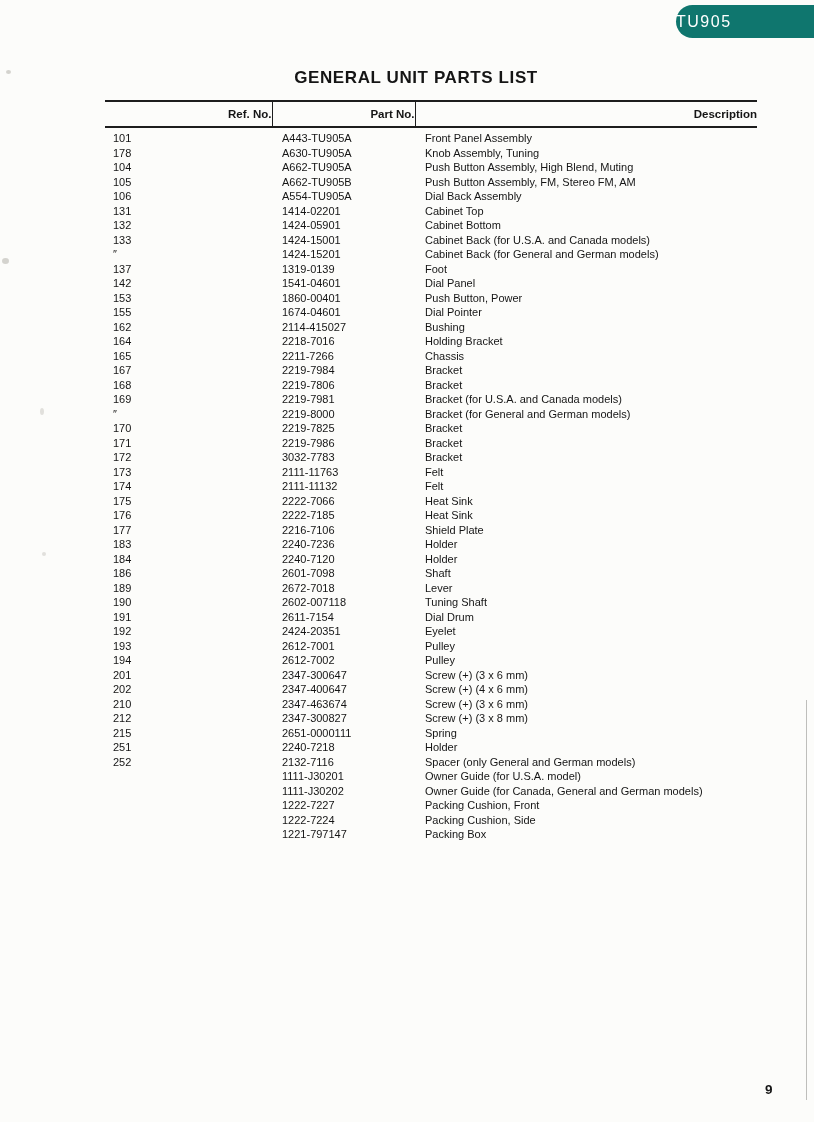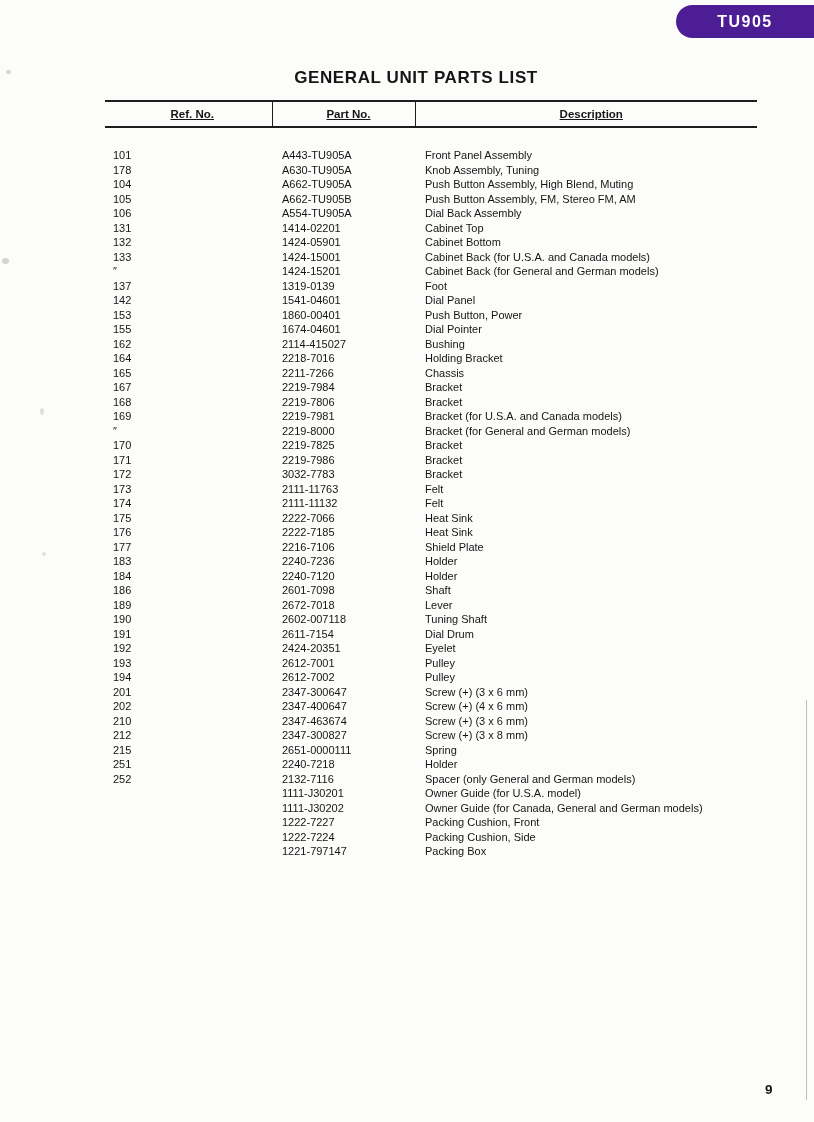--- a/index.html
+++ b/index.html
@@ -7,56 +7,55 @@
     width:814px; height:1122px;
     background:#fcfcfa;
     font-family:"Liberation Sans", sans-serif;
     color:#151515;
     position:relative;
     overflow:hidden;
   }
   .model-badge {
     position:absolute; top:5px; right:0;
     width:138px; height:33px;
-    background:#4c1d95;
+    background:#0f766e;
     border-radius:17px 0 0 17px;
     color:#ffffff;
-    display:flex; align-items:center; justify-content:center;
-    font-weight:bold; font-size:16px; letter-spacing:1.5px;
+    display:flex; align-items:center; 
+    font-weight:normal; font-size:16px; letter-spacing:1.5px;
   }
   .doc-title {
     position:absolute; top:57px; left:0; width:814px;
     text-align:center; text-indent:18px;
     font-size:17px; font-weight:bold; letter-spacing:0.6px;
   }
   table.parts-table {
     position:absolute; top:100px; left:105px;
     width:652px;
     border-collapse:collapse; table-layout:fixed;
   }
   col.c-ref  { width:167px; }
   col.c-part { width:143px; }
   col.c-desc { width:342px; }
   thead th {
     border-top:2px solid #1d1d1d;
     border-bottom:2px solid #1d1d1d;
     font-size:11.5px; font-weight:bold;
-    text-align:center; vertical-align:middle;
+    text-align:right; vertical-align:middle;
     height:20px; padding:2px 0 2px 8px;
     white-space:nowrap;
-    text-decoration:underline;
   }
   thead th.h-part, thead th.h-desc { border-left:1px solid #1d1d1d; padding-left:10px;margin-left:48px; }
   tbody td {
     font-size:11px; line-height:14.5px; height:14.5px;
     padding:0 0 0 8px; vertical-align:top; white-space:nowrap;
     font-weight:500;
   }
   tbody td.cell-part, tbody td.cell-desc { padding-left:10px; }
-  tbody tr:first-child td { padding-top:20px; }
+  tbody tr:first-child td { padding-top:3px; }
   .page-number {
     position:absolute; top:1082px; left:765px;
     font-size:13.5px; font-weight:bold;
   }
   .scan-line {
     position:absolute; right:7px; top:700px;
     width:1px; height:400px; background:#8a8a86; opacity:0.55;
   }
   .speckle { position:absolute; background:#b9b7b0; border-radius:50%; opacity:0.6; }
   .sp1 { left:6px;  top:70px;  width:5px; height:4px; }

